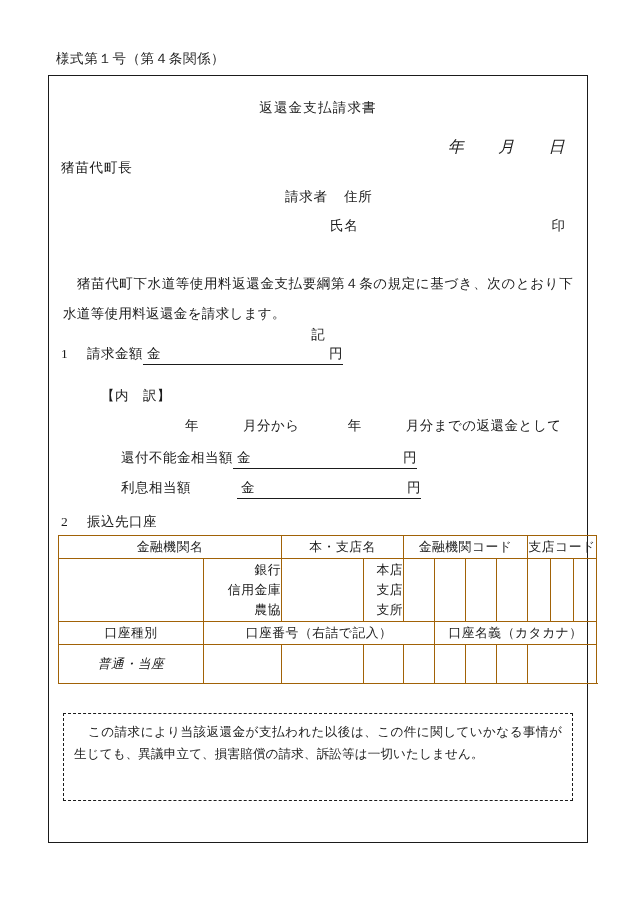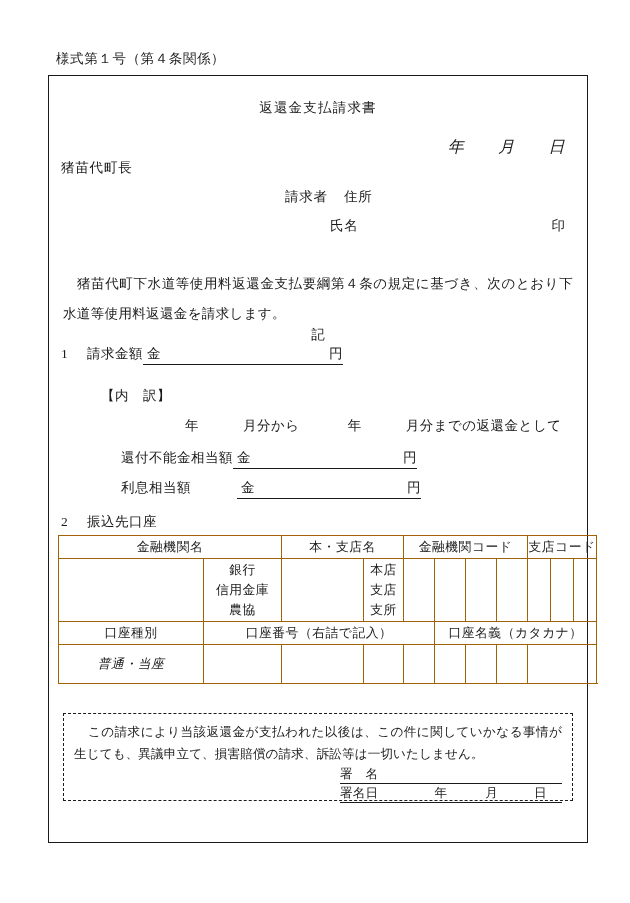--- a/index.html
+++ b/index.html
@@ -196,20 +196,21 @@
     text-align: center;
     vertical-align: middle;
     padding: 0;
     letter-spacing: 0.5px;
   }
   .hdr-row td { height: 22px; }
   .stack-row td { height: 62px; }
   .stack {
     line-height: 20px;
     font-size: 12.8px;
+    text-align: right;
   }
   .type-hdr-row td { height: 22px; }
   .type-row td { height: 38px; font-style: italic; }
 
   
   .pledge {
     position: absolute;
     left: 14px;
     top: 637px;
     width: 510px;
@@ -359,25 +360,17 @@
             <td></td>
             <td></td>
             <td></td>
             <td colspan="4"></td>
           </tr>
         </tbody>
       </table>
 
       <div class="pledge">
         <div class="pledge-text">この請求により当該返還金が支払われた以後は、この件に関していかなる事情が生じても、異議申立て、損害賠償の請求、訴訟等は一切いたしません。</div>
-        <div class="sig-block">
-          <div class="sig-row">
-            <span class="lab">署　名</span>
-          </div>
-          <div class="sig-row">
-            <span class="lab">署名日</span><span class="d1"></span><span>年</span><span class="d2"></span><span>月</span><span class="d3"></span><span>日</span>
-          </div>
-        </div>
       </div>
 
     </div>
   </div>
 </div>
 
 </body></html>

